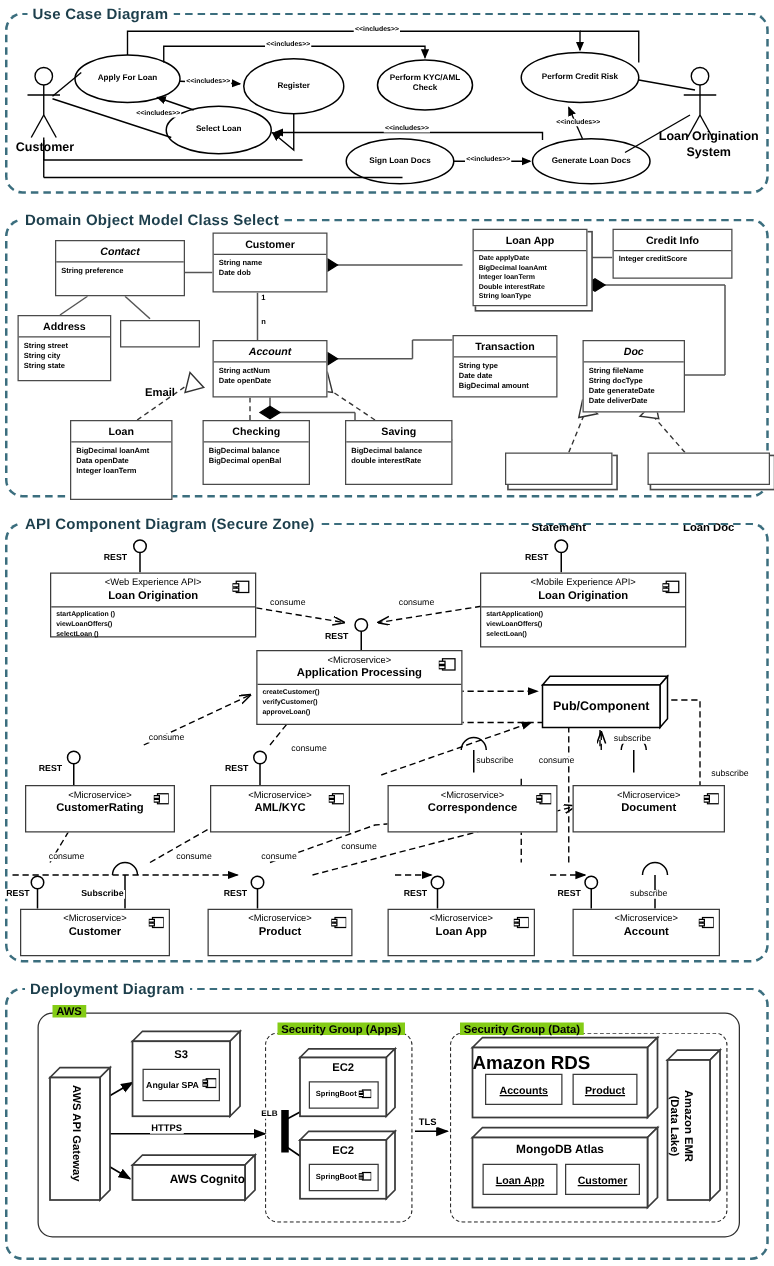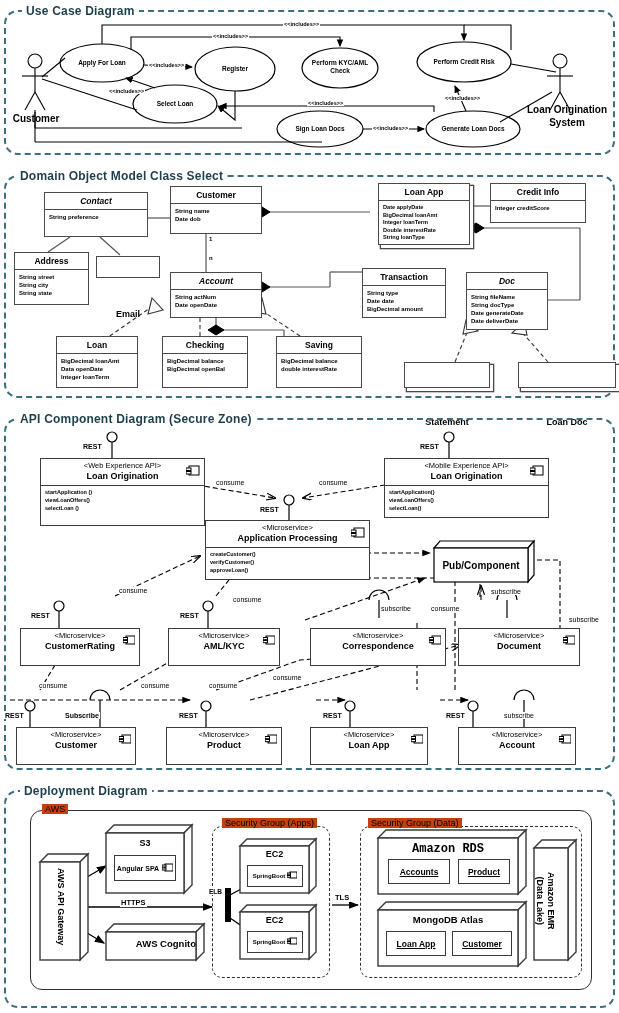--- a/index.html
+++ b/index.html
@@ -88,22 +88,22 @@
   
   .group{
     position:absolute;box-sizing:border-box;
     border:1.6px dashed #2f2f2f;border-radius:10px;
   }
   .group-solid{
     position:absolute;box-sizing:border-box;
     border:1.6px solid #2f2f2f;border-radius:12px;
   }
   .group-title{
-    position:absolute;background:#c2410c;padding:0 3px;
-    font-size:9px;font-weight:normal;white-space:nowrap;
+    position:absolute;background:#84cc16;padding:0 3px;
+    font-size:9px;font-weight:bold;white-space:nowrap;
   }
   .inner-box{
     position:absolute;box-sizing:border-box;border:1.4px solid #3a3a3a;background:#fff;
     display:flex;align-items:center;justify-content:center;
     font-size:7px;font-weight:bold;
   }
   .inner-box.u{text-decoration:underline;font-size:8.5px;}
   .vtext{
     position:absolute;white-space:nowrap;font-size:9px;font-weight:bold;
     transform-origin:0 0;
@@ -322,21 +322,21 @@
   <div class="cls" style="left:466px;top:272px;width:82px;height:58px;">
     <div class="cls-name italic">Doc</div>
     <div class="cls-attrs">
       <div>String fileName</div>
       <div>String docType</div>
       <div>Date generateDate</div>
       <div>Date deliverDate</div>
     </div>
   </div>
 
-  <div class="cls" style="left:56px;top:336px;width:82px;height:52px;">
+  <div class="cls" style="left:56px;top:336px;width:82px;height:64px;">
     <div class="cls-name">Loan</div>
     <div class="cls-attrs">
       <div>BigDecimal loanAmt</div>
       <div>Data openDate</div>
       <div>Integer loanTerm</div>
     </div>
   </div>
 
   <div class="cls" style="left:162px;top:336px;width:86px;height:52px;">
     <div class="cls-name">Checking</div>
@@ -432,21 +432,21 @@
       <polygon points="528,548 534,541 534,575 528,582"></polygon>
       <rect x="434" y="548" width="94" height="34"></rect>
     </g>
 
     <g stroke="#000" stroke-width="1.1" fill="none" stroke-dasharray="5 3">
       <path d="M305,620 L425,578" marker-end="url(#farw)"></path>
       <path d="M481,600 L481,586" marker-end="url(#oarw)"></path>
     </g>
   </svg>
 
-  <div class="comp" style="left:40px;top:458px;width:165px;height:68px;">
+  <div class="comp" style="left:40px;top:458px;width:165px;height:52px;">
     <div class="comp-head">
       <div class="comp-stereo">&lt;Web Experience API&gt;</div>
       <div class="comp-title">Loan Origination</div>
       <span class="comp-icon">
         <svg width="14" height="12">
             <rect x="3" y="1" width="10" height="9" fill="#fff" stroke="#000"></rect>
             <rect x="0" y="3" width="5" height="2.5" fill="#fff" stroke="#000"></rect>
             <rect x="0" y="6.5" width="5" height="2.5" fill="#fff" stroke="#000"></rect>
           </svg>
       </span>
@@ -747,21 +747,21 @@
     <span>SpringBoot</span>
     <span style="margin-left:2px;">
       <svg width="10" height="9">
           <rect x="3" y="1" width="7" height="6" fill="#fff" stroke="#000"></rect>
           <rect x="0" y="2" width="3.5" height="1.8" fill="#fff" stroke="#000"></rect>
           <rect x="0" y="4.5" width="3.5" height="1.8" fill="#fff" stroke="#000"></rect>
         </svg>
     </span>
   </div>
 
-  <div style="position:absolute;left:378px;top:842px;width:140px;text-align:center;font-size:12px;font-weight:bold;font-family:Liberation Mono, monospace;">Amazon RDS</div>
+  <div style="position:absolute;left:378px;top:842px;width:140px;font-size:15px;font-weight:bold;">Amazon RDS</div>
   <div class="inner-box u" style="left:388px;top:859px;width:62px;height:25px;">
     <span>Accounts</span>
   </div>
   <div class="inner-box u" style="left:458px;top:859px;width:52px;height:25px;">
     <span>Product</span>
   </div>
 
   <div style="position:absolute;left:378px;top:914px;width:140px;text-align:center;font-size:9.5px;font-weight:bold;">MongoDB Atlas</div>
   <div class="inner-box u" style="left:386px;top:931px;width:60px;height:25px;">
     <span>Loan App</span>

